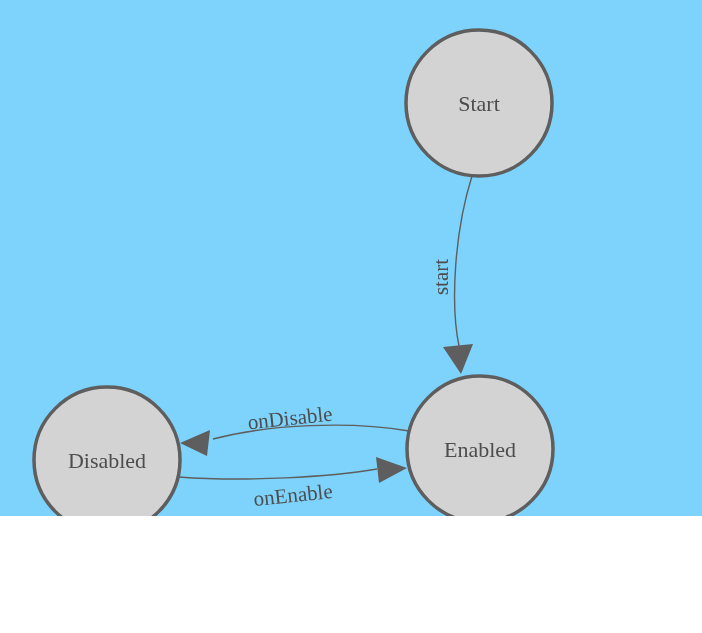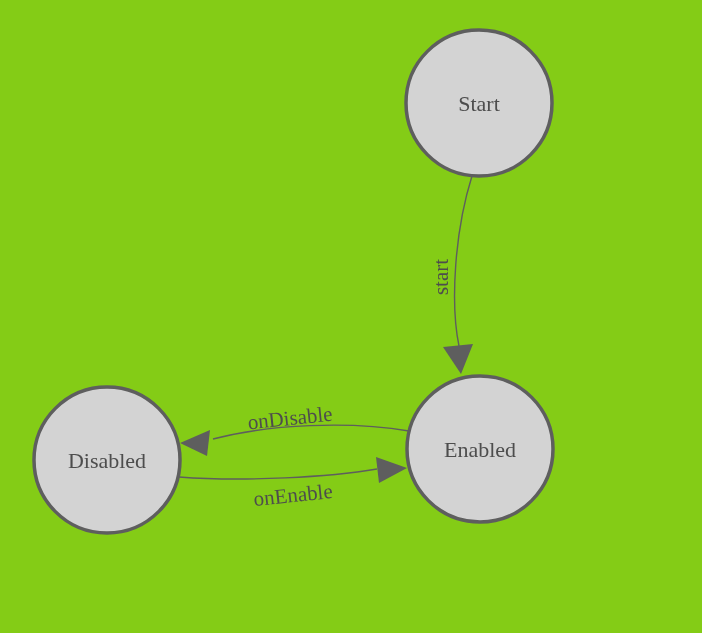--- a/index.html
+++ b/index.html
@@ -3,22 +3,22 @@
 <meta charset="utf-8">
 <style>
   html, body {
     margin: 0;
     padding: 0;
     background: #ffffff;
   }
   .canvas {
     position: relative;
     width: 702px;
-    height: 633px;
-    background: #84cc16;
+    height: 516px;
+    background: #7dd3fc;
     overflow: hidden;
   }
   svg {
     display: block;
   }
   .node-circle {
     fill: #d3d3d3;
     stroke: #5e5e5e;
     stroke-width: 3.5;
   }

